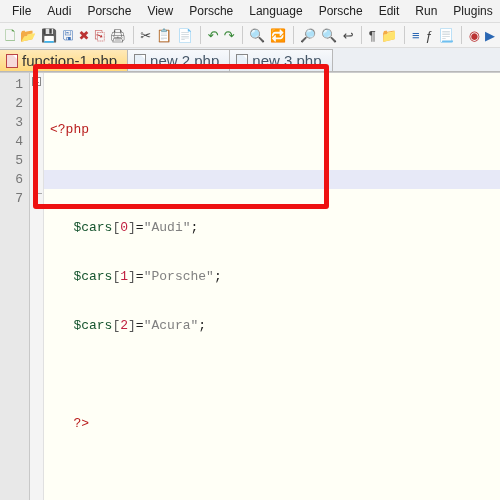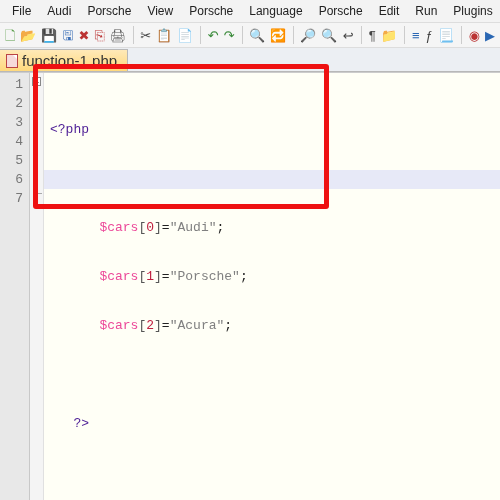--- a/index.html
+++ b/index.html
@@ -138,22 +138,22 @@
   }
   .code .line { height: 19px; line-height: 19px; }
   .curline {
     position: absolute;
     left: 0; right: 0;
     height: 19px;
     background: #e7e9f7;
     z-index: 0;
   }
   .code .line > * { position: relative; z-index: 1; }
-  .php-tag { color: #4c1d95; }
-  .var { color: #ec4899; margin-left: 26px; }
+  .php-tag { color: #b91c1c; }
+  .var { color: #14532d; }
   .bracket { color: #555; }
   .num { color: #c02040; }
   .str { color: #808080; }
   .op { color: #222; }
 
   
   .highlight-box {
     position: absolute;
     border: 5px solid #e11;
     border-radius: 3px;
@@ -209,20 +209,28 @@
   <span class="sep"></span>
   <span class="tool" style="color:#b33">◉</span>
   <span class="tool" style="color:#2a67b3">▶</span>
 </div>
 
 <div class="tabrow">
   <div class="tab active">
     <span class="ticon"></span>
     <span>function-1.php</span>
   </div>
+  <div class="tab">
+    <span class="ticon"></span>
+    <span>new  2.php</span>
+  </div>
+  <div class="tab">
+    <span class="ticon"></span>
+    <span>new  3.php</span>
+  </div>
 </div>
 
 <div class="editor-wrap">
   <div class="gutter">
     <div>1</div>
     <div>2</div>
     <div>3</div>
     <div>4</div>
     <div>5</div>
     <div>6</div>

